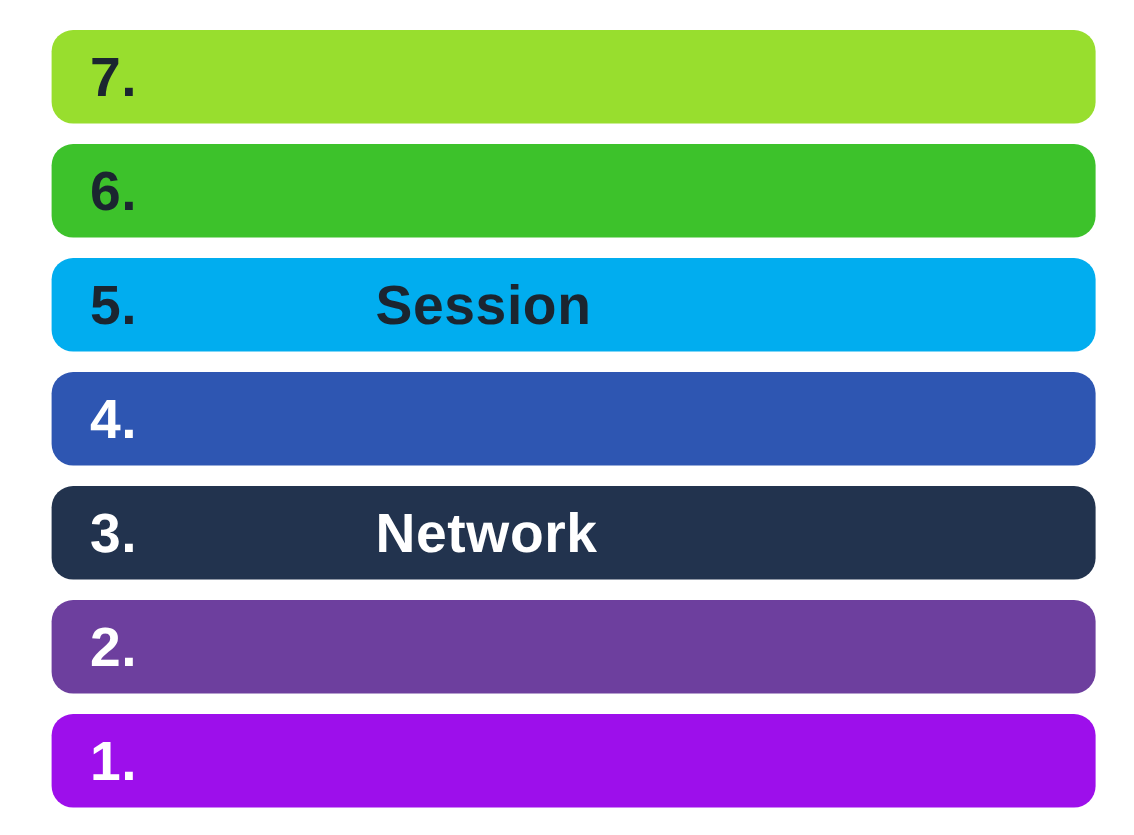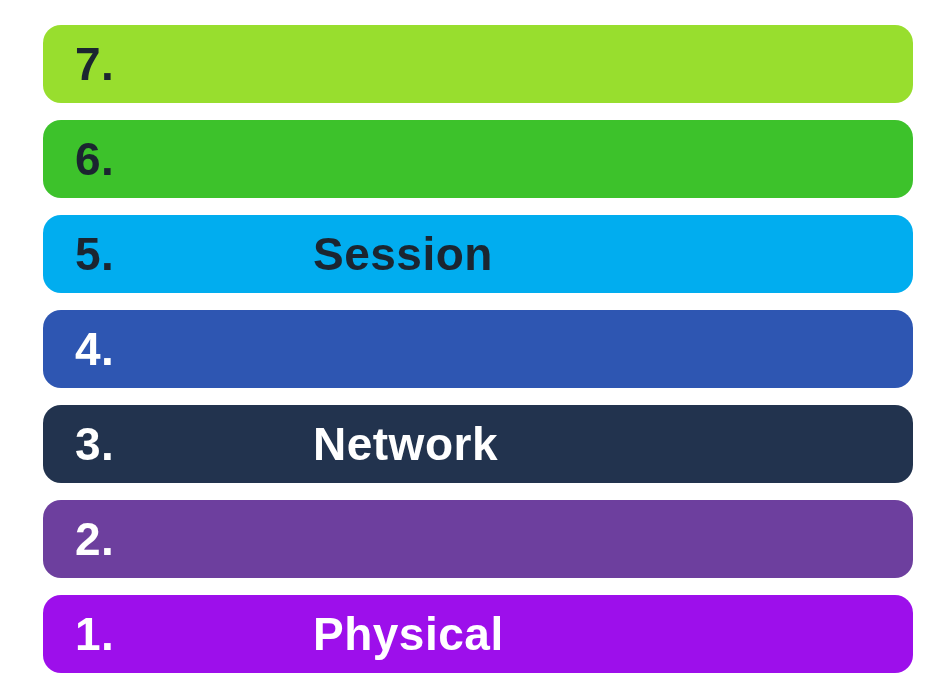--- a/index.html
+++ b/index.html
@@ -64,16 +64,15 @@
       </div>
       <div class="layer-bar" style="background: rgb(34, 51, 78); color: rgb(255, 255, 255);">
         <span class="layer-number">3.</span>
         <span class="layer-label">Network</span>
       </div>
       <div class="layer-bar" style="background: rgb(109, 63, 158); color: rgb(255, 255, 255);">
         <span class="layer-number">2.</span>
       </div>
       <div class="layer-bar" style="background: rgb(157, 15, 235); color: rgb(255, 255, 255);">
         <span class="layer-number">1.</span>
-        <span class="layer-label">Physical</span>
       </div>
     </div>
 </div>
 
 </body></html>

